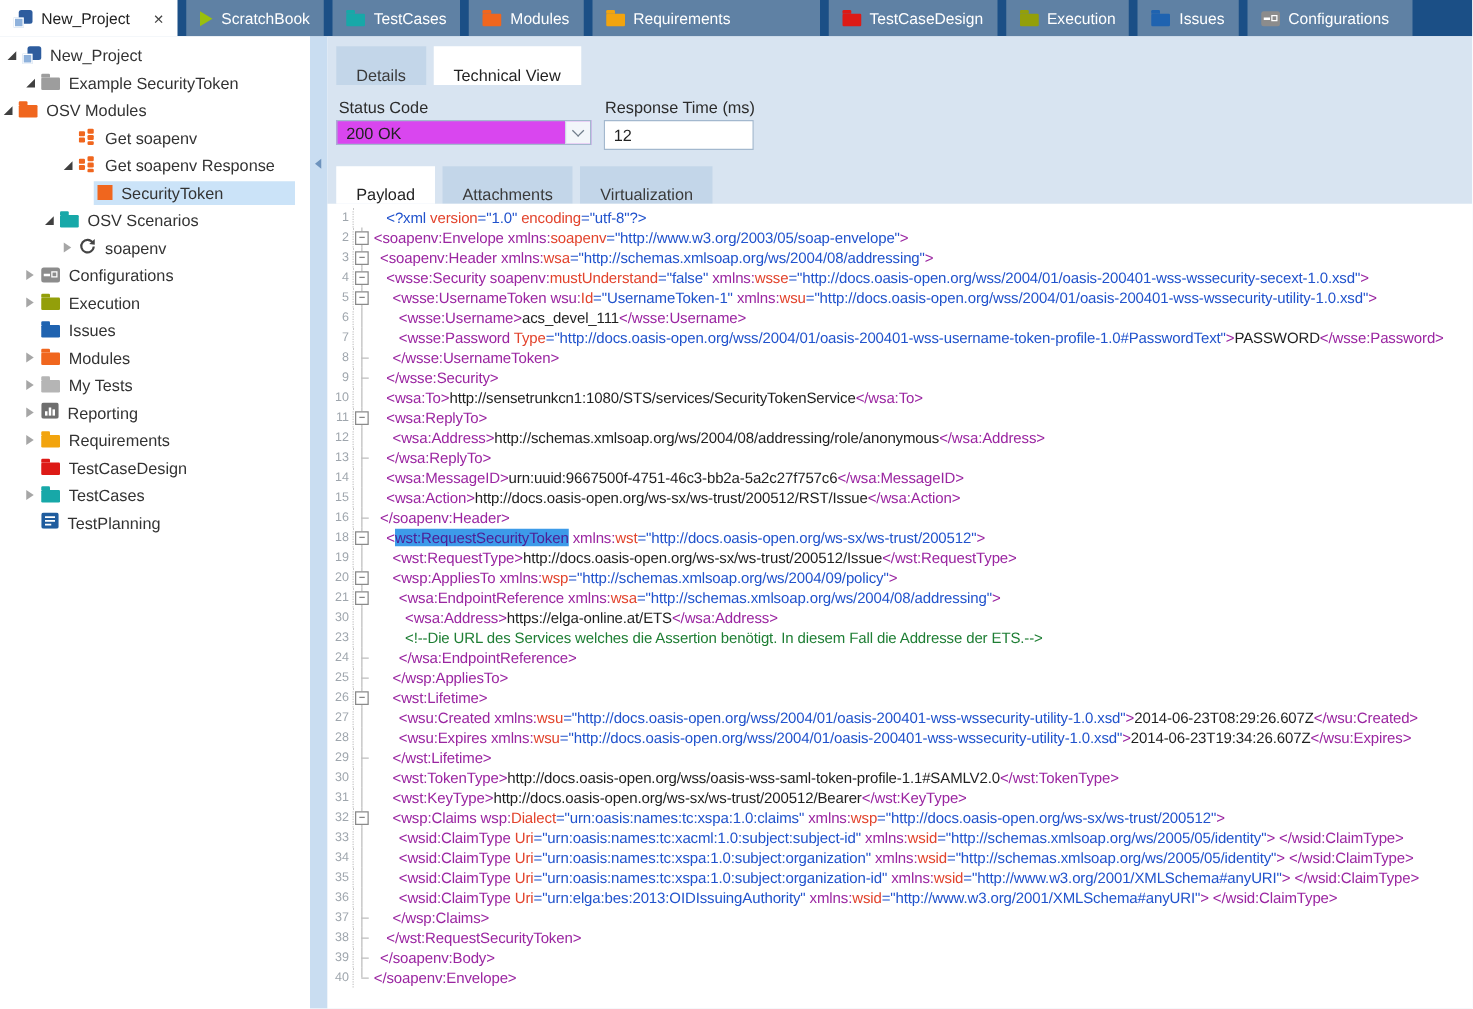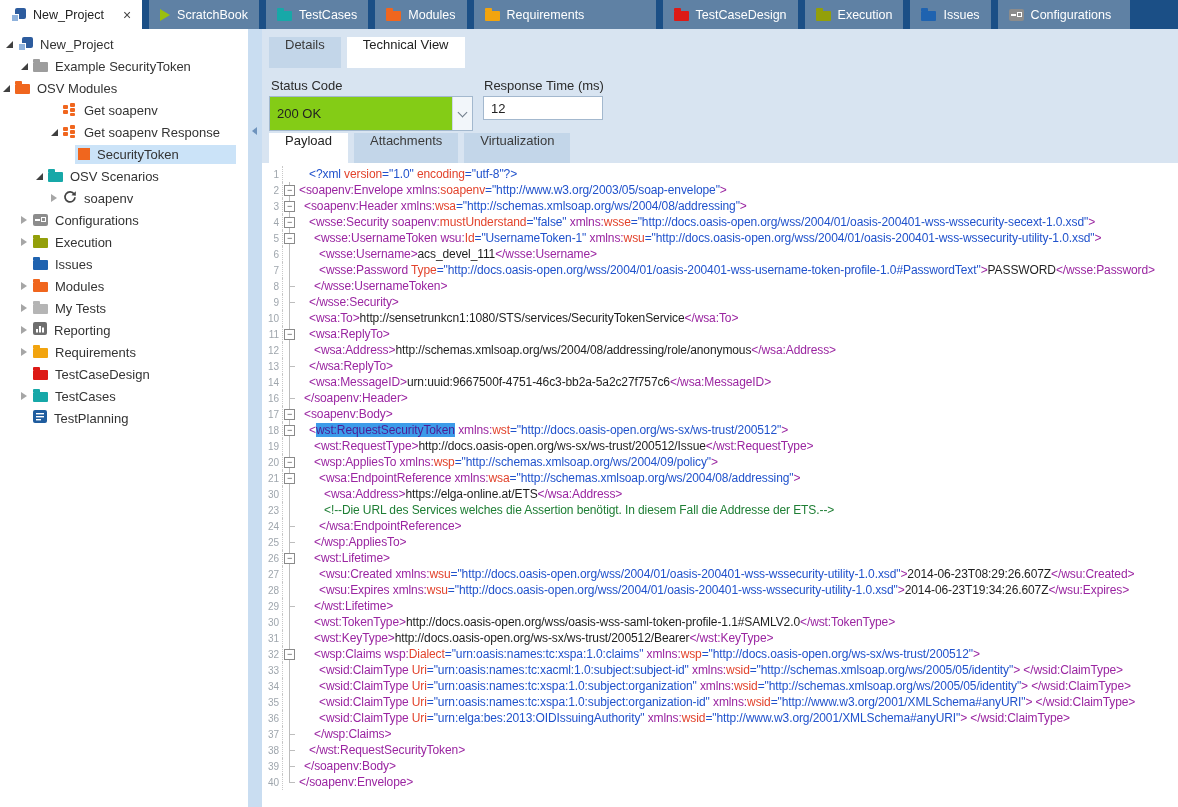--- a/index.html
+++ b/index.html
@@ -38,26 +38,26 @@
   
   #splitter{position:absolute;top:29px;bottom:0;left:248px;width:14px;background:#C9DDF1;}
   .sp-arrow{position:absolute;top:98px;left:4px;width:0;height:0;border-right:5px solid #6E93BD;
             border-top:4px solid transparent;border-bottom:4px solid transparent;}
 
   
   #main{position:absolute;top:29px;left:262px;right:0;bottom:0;background:#D8E4F1;}
   .subtabs{position:absolute;display:flex;gap:6px;height:31px;}
   #vtabs{top:8px;left:7px;}
   #ptabs{top:104px;left:7px;height:30px;}
-  .stab{display:flex;align-items:flex-start;padding:0 16px;background:#C3D6E9;color:#3A3A3A;font-size:13px;cursor:pointer;white-space:nowrap;}
+  .stab{display:flex;align-items:flex-end;padding:0 16px;background:#C3D6E9;color:#3A3A3A;font-size:13px;cursor:pointer;white-space:nowrap;}
   .stab.active{background:#ffffff;color:#222;}
   .flabel{position:absolute;font-size:13px;color:#2B2B2B;}
   #lbl-status{top:49px;left:9px;}
   #lbl-rt{top:49px;left:222px;}
-  #dd{position:absolute;top:67px;left:7px;width:204px;height:35px;background:#84cc16;border:1px solid #A3B8CE;
+  #dd{position:absolute;top:67px;left:7px;width:204px;height:20px;background:#d946ef;border:1px solid #A3B8CE;
       display:flex;align-items:center;font-size:13px;padding-left:7px;box-sizing:border-box;cursor:pointer;}
   .dd-btn{margin-left:auto;width:19px;height:100%;border-left:1px solid #CDD9E6;display:flex;align-items:center;justify-content:center;background:#F2F6FA;}
   .chev{width:6px;height:6px;border-right:1.5px solid #6F7C8A;border-bottom:1.5px solid #6F7C8A;transform:rotate(45deg);margin-top:-3px;}
   #rt{position:absolute;top:67px;left:221px;width:120px;height:24px;background:#fff;border:1px solid #A3B8CE;
       font-size:13px;padding:0 0 0 7px;box-sizing:border-box;font-family:inherit;color:#222;}
 
   
   #editor{position:absolute;top:134px;left:0;right:0;bottom:0;background:#fff;overflow:hidden;padding-top:3px;}
   .cl{display:flex;height:16px;line-height:16px;font-size:12px;letter-spacing:-0.1px;white-space:pre;}
   .ln{flex:none;width:17px;text-align:right;color:#9FA6AD;font-size:10px;line-height:17px;padding-right:3px;border-right:1px dotted #C8C8C8;}
@@ -342,22 +342,22 @@
         <div class="cl"><span class="ln">5</span><span class="fold"><span class="fv"></span><span class="fbox"></span></span><span class="code" style="padding-left: 17px;"><span class="tk-t">&lt;wsse:UsernameToken wsu:</span><span class="tk-a">Id</span><span class="tk-v">="UsernameToken-1" </span><span class="tk-t">xmlns:</span><span class="tk-a">wsu</span><span class="tk-v">="http://docs.oasis-open.org/wss/2004/01/oasis-200401-wss-wssecurity-utility-1.0.xsd"</span><span class="tk-t">&gt;</span></span></div>
         <div class="cl"><span class="ln">6</span><span class="fold"><span class="fv"></span></span><span class="code" style="padding-left: 22px;"><span class="tk-t">&lt;wsse:Username&gt;</span><span class="tk-p">acs_devel_111</span><span class="tk-t">&lt;/wsse:Username&gt;</span></span></div>
         <div class="cl"><span class="ln">7</span><span class="fold"><span class="fv"></span></span><span class="code" style="padding-left: 22px;"><span class="tk-t">&lt;wsse:Password </span><span class="tk-a">Type</span><span class="tk-v">="http://docs.oasis-open.org/wss/2004/01/oasis-200401-wss-username-token-profile-1.0#PasswordText"</span><span class="tk-t">&gt;</span><span class="tk-p">PASSWORD</span><span class="tk-t">&lt;/wsse:Password&gt;</span></span></div>
         <div class="cl"><span class="ln">8</span><span class="fold"><span class="fv"></span><span class="fh"></span></span><span class="code" style="padding-left: 17px; text-align: center;"><span class="tk-t">&lt;/wsse:UsernameToken&gt;</span></span></div>
         <div class="cl"><span class="ln">9</span><span class="fold"><span class="fv"></span><span class="fh"></span></span><span class="code" style="padding-left: 12px;"><span class="tk-t">&lt;/wsse:Security&gt;</span></span></div>
         <div class="cl"><span class="ln">10</span><span class="fold"><span class="fv"></span></span><span class="code" style="padding-left: 12px;"><span class="tk-t">&lt;wsa:To&gt;</span><span class="tk-p">http://sensetrunkcn1:1080/STS/services/SecurityTokenService</span><span class="tk-t">&lt;/wsa:To&gt;</span></span></div>
         <div class="cl"><span class="ln">11</span><span class="fold"><span class="fv"></span><span class="fbox"></span></span><span class="code" style="padding-left: 12px;"><span class="tk-t">&lt;wsa:ReplyTo&gt;</span></span></div>
         <div class="cl"><span class="ln">12</span><span class="fold"><span class="fv"></span></span><span class="code" style="padding-left: 17px;"><span class="tk-t">&lt;wsa:Address&gt;</span><span class="tk-p">http://schemas.xmlsoap.org/ws/2004/08/addressing/role/anonymous</span><span class="tk-t">&lt;/wsa:Address&gt;</span></span></div>
         <div class="cl"><span class="ln">13</span><span class="fold"><span class="fv"></span><span class="fh"></span></span><span class="code" style="padding-left: 12px;"><span class="tk-t">&lt;/wsa:ReplyTo&gt;</span></span></div>
         <div class="cl"><span class="ln">14</span><span class="fold"><span class="fv"></span></span><span class="code" style="padding-left: 12px;"><span class="tk-t">&lt;wsa:MessageID&gt;</span><span class="tk-p">urn:uuid:9667500f-4751-46c3-bb2a-5a2c27f757c6</span><span class="tk-t">&lt;/wsa:MessageID&gt;</span></span></div>
+        <div class="cl"><span class="ln">15</span><span class="fold"><span class="fv"></span></span><span class="code" style="padding-left: 12px;"><span class="tk-t">&lt;wsa:Action&gt;</span><span class="tk-p">http://docs.oasis-open.org/ws-sx/ws-trust/200512/RST/Issue</span><span class="tk-t">&lt;/wsa:Action&gt;</span></span></div>
         <div class="cl"><span class="ln">16</span><span class="fold"><span class="fv"></span><span class="fh"></span></span><span class="code" style="padding-left: 7px;"><span class="tk-t">&lt;/soapenv:Header&gt;</span></span></div>
-        <div class="cl"><span class="ln">17</span><span class="fold"><span class="fv"></span><span class="fbox"></span></span><span class="code" style="padding-left: 7px;"><span class="tk-t">&lt;soapenv:Body&gt;</span></span></div>
         <div class="cl"><span class="ln">18</span><span class="fold"><span class="fv"></span><span class="fbox"></span></span><span class="code" style="padding-left: 12px;"><span class="tk-t">&lt;</span><span class="tk-s">wst:RequestSecurityToken</span><span class="tk-t"> xmlns:</span><span class="tk-a">wst</span><span class="tk-v">="http://docs.oasis-open.org/ws-sx/ws-trust/200512"</span><span class="tk-t">&gt;</span></span></div>
         <div class="cl"><span class="ln">19</span><span class="fold"><span class="fv"></span></span><span class="code" style="padding-left: 17px;"><span class="tk-t">&lt;wst:RequestType&gt;</span><span class="tk-p">http://docs.oasis-open.org/ws-sx/ws-trust/200512/Issue</span><span class="tk-t">&lt;/wst:RequestType&gt;</span></span></div>
         <div class="cl"><span class="ln">20</span><span class="fold"><span class="fv"></span><span class="fbox"></span></span><span class="code" style="padding-left: 17px;"><span class="tk-t">&lt;wsp:AppliesTo xmlns:</span><span class="tk-a">wsp</span><span class="tk-v">="http://schemas.xmlsoap.org/ws/2004/09/policy"</span><span class="tk-t">&gt;</span></span></div>
         <div class="cl"><span class="ln">21</span><span class="fold"><span class="fv"></span><span class="fbox"></span></span><span class="code" style="padding-left: 22px;"><span class="tk-t">&lt;wsa:EndpointReference xmlns:</span><span class="tk-a">wsa</span><span class="tk-v">="http://schemas.xmlsoap.org/ws/2004/08/addressing"</span><span class="tk-t">&gt;</span></span></div>
         <div class="cl"><span class="ln">30</span><span class="fold"><span class="fv"></span></span><span class="code" style="padding-left: 27px;"><span class="tk-t">&lt;wsa:Address&gt;</span><span class="tk-p">https://elga-online.at/ETS</span><span class="tk-t">&lt;/wsa:Address&gt;</span></span></div>
         <div class="cl"><span class="ln">23</span><span class="fold"><span class="fv"></span></span><span class="code" style="padding-left: 27px;"><span class="tk-c">&lt;!--Die URL des Services welches die Assertion benötigt. In diesem Fall die Addresse der ETS.--&gt;</span></span></div>
         <div class="cl"><span class="ln">24</span><span class="fold"><span class="fv"></span><span class="fh"></span></span><span class="code" style="padding-left: 22px;"><span class="tk-t">&lt;/wsa:EndpointReference&gt;</span></span></div>
         <div class="cl"><span class="ln">25</span><span class="fold"><span class="fv"></span><span class="fh"></span></span><span class="code" style="padding-left: 17px;"><span class="tk-t">&lt;/wsp:AppliesTo&gt;</span></span></div>
         <div class="cl"><span class="ln">26</span><span class="fold"><span class="fv"></span><span class="fbox"></span></span><span class="code" style="padding-left: 17px;"><span class="tk-t">&lt;wst:Lifetime&gt;</span></span></div>
         <div class="cl"><span class="ln">27</span><span class="fold"><span class="fv"></span></span><span class="code" style="padding-left: 22px;"><span class="tk-t">&lt;wsu:Created xmlns:</span><span class="tk-a">wsu</span><span class="tk-v">="http://docs.oasis-open.org/wss/2004/01/oasis-200401-wss-wssecurity-utility-1.0.xsd"</span><span class="tk-t">&gt;</span><span class="tk-p">2014-06-23T08:29:26.607Z</span><span class="tk-t">&lt;/wsu:Created&gt;</span></span></div>

